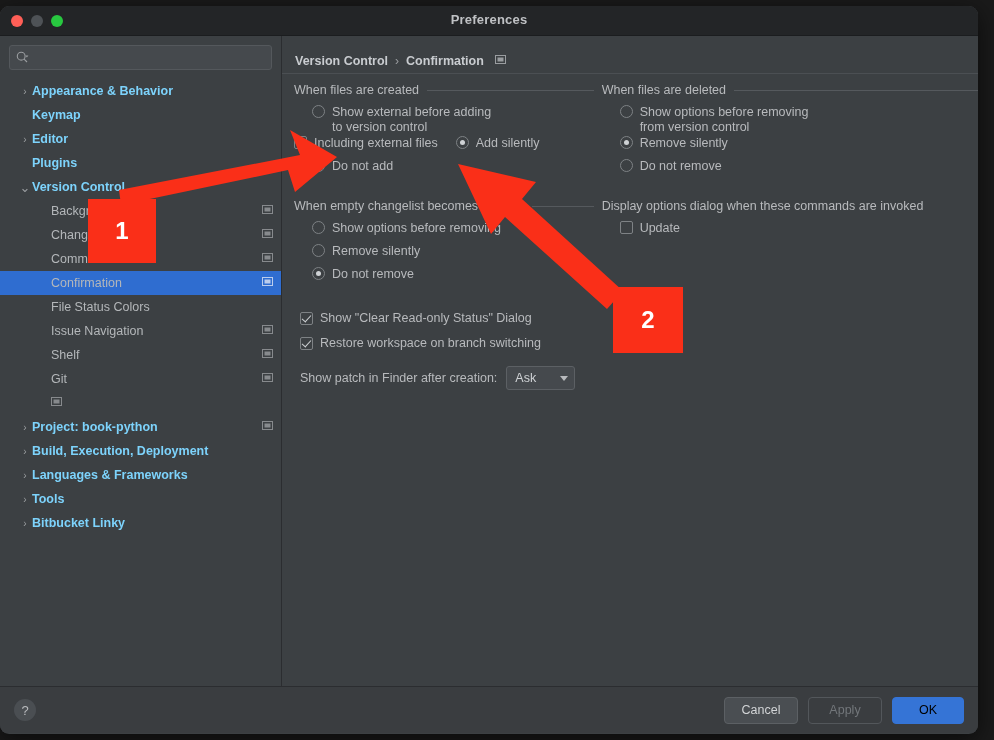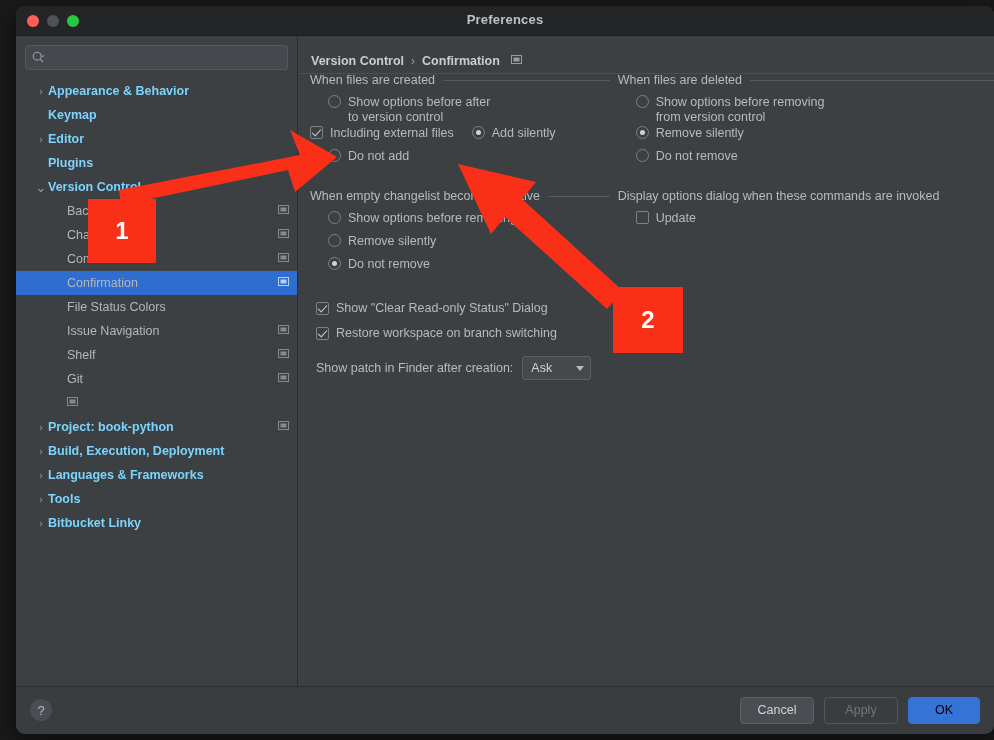--- a/index.html
+++ b/index.html
@@ -5,21 +5,21 @@
   * { box-sizing: border-box; }
   html, body {
     margin: 0; padding: 0;
     width: 994px; height: 740px;
     background: #1a1a1a;
     font-family: "Liberation Sans", sans-serif;
     overflow: hidden;
   }
   #window {
     position: absolute;
-    left: 16px; top: 6px;
+    left: 0; top: 6px;
     width: 978px; height: 728px;
     background: #3c4043;
     border-radius: 9px;
     overflow: hidden;
     box-shadow: 0 6px 24px rgba(0,0,0,0.6);
   }
   
   #titlebar {
     position: relative;
     height: 30px;
@@ -126,20 +126,21 @@
   }
   #breadcrumb .sep { color: #9a9da0; font-weight: normal; font-size: 12px; }
   #content-divider {
     position: absolute;
     left: 0; right: 0; top: 37px;
     height: 1px;
     background: #4b4f53;
   }
   #columns {
     display: flex;
+    padding-top: 10px;
   }
   .col-left  { width: 340px; padding-left: 12px; }
   .col-right { width: 420px; padding-left: 8px; }
   .grp-header {
     display: flex;
     align-items: center;
     gap: 8px;
     font-size: 12.5px;
     color: #b8babd;
     margin-bottom: 7px;
@@ -443,21 +444,21 @@
         <div class="col-left">
 
           <div class="grp-header">
             <span>When files are created</span>
             <span class="rule"></span>
           </div>
 
           <div class="opt-row">
             <span class="radio"></span>
             <span class="opt-label">
-              <span>Show options before after</span>
+              <span>Show external before adding</span>
               <span class="l2">to version control</span>
             </span>
           </div>
 
           <div class="inline-opts">
             <div class="opt-row tight" style="padding-left:0">
               <span class="cbox on"></span>
               <span class="opt-label">Including external files</span>
             </div>
             <div class="opt-row tight first">

